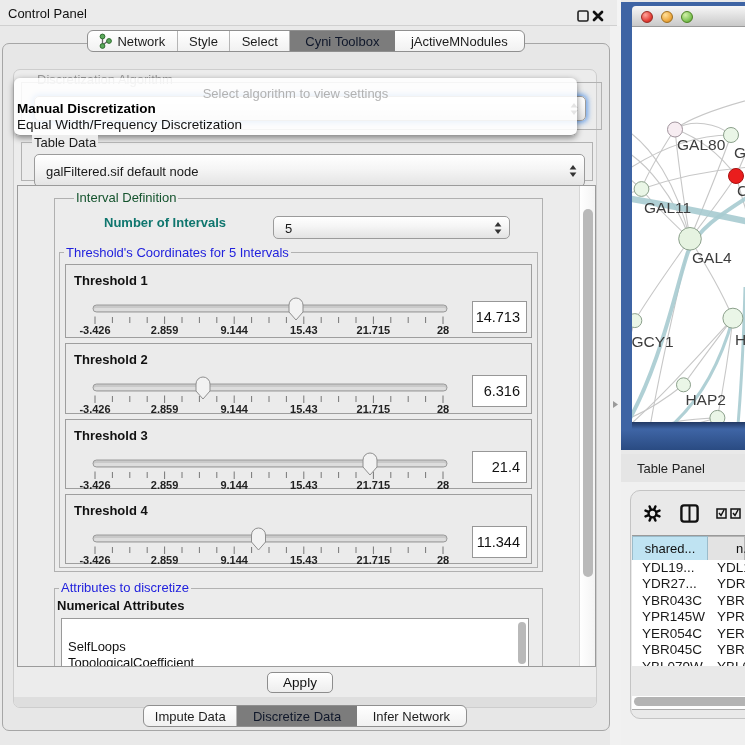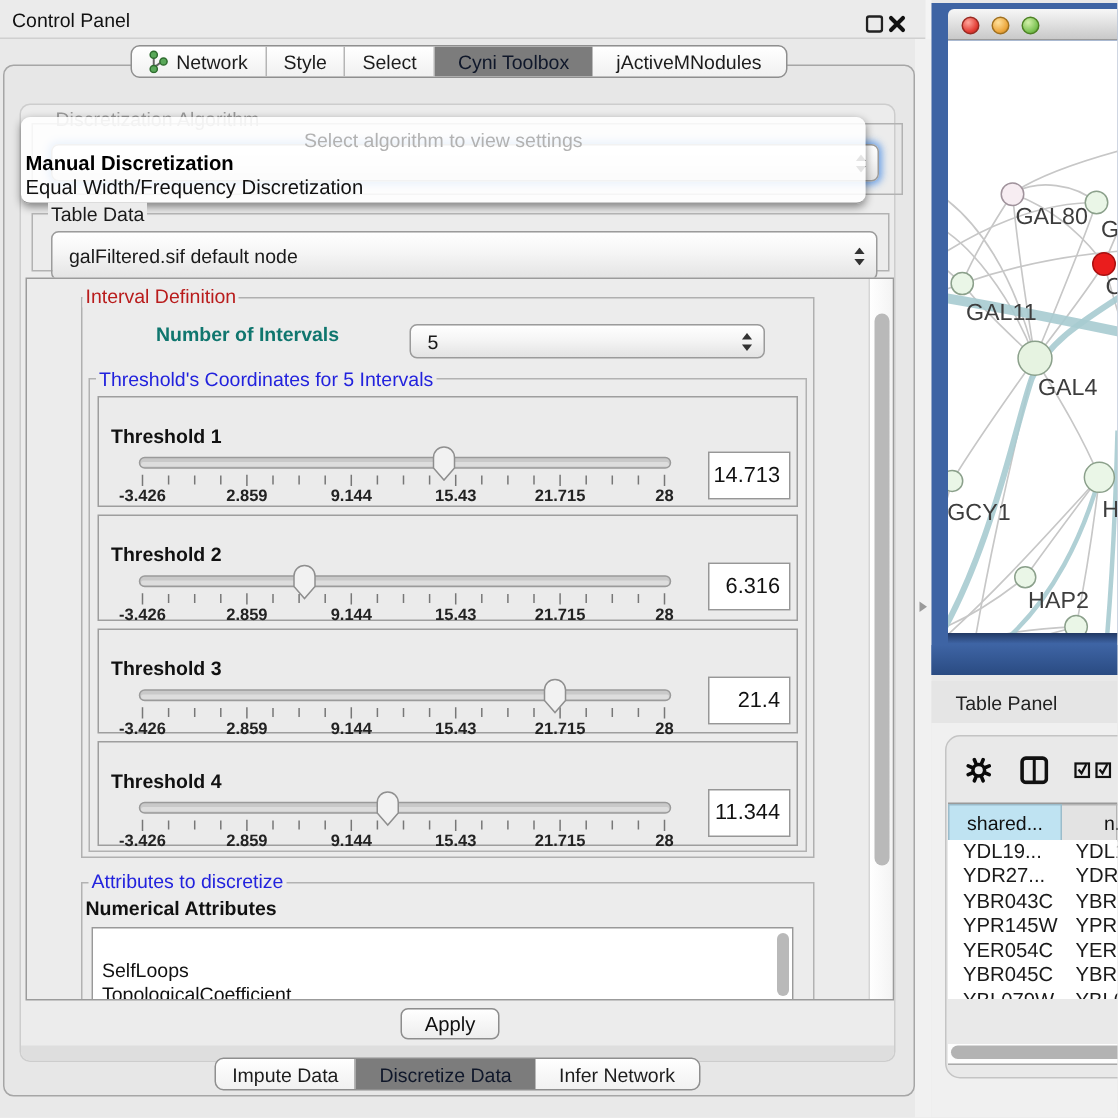--- a/index.html
+++ b/index.html
@@ -23,21 +23,21 @@
 .group { position:absolute; border:1px solid #b2b2b2; }
 .gtitle { position:absolute; font-size:13px; background:#ececec; padding:0 2px; white-space:nowrap; }
 
 .combo { position:absolute; border:1px solid #9b9b9b; border-radius:5px; background:linear-gradient(#ffffff, #f5f5f5 45%, #e3e3e3); font-size:13px; }
 .combo .ct { position:absolute; left:11px; top:50%; transform:translateY(-50%); white-space:nowrap; }
 .arrows { position:absolute; right:7px; top:50%; transform:translateY(-50%); width:8px; height:12px; }
 
 #viewport { left:17px; top:185px; width:579px; height:482px; border:1px solid #9b9b9b; background:#ececec; overflow:hidden; }
 
 .tpanel { position:absolute; left:47px; width:467px; border:1px solid #9e9e9e; background:#ebebeb; }
-.tlabel { position:absolute; left:8px; top:18px; font-weight:bold; font-size:13px; color:#111; }
+.tlabel { position:absolute; left:8px; top:8px; font-weight:bold; font-size:13px; color:#111; }
 .vbox { position:absolute; left:406px; top:31px; width:55px; height:32px; background:#ffffff; border:1px solid #979797; font-size:14.5px; text-align:right; line-height:30px; padding-right:6px; color:#111; }
 
 #popup { left:14px; top:78px; width:563px; height:58px; background:rgba(255,255,255,0.87); border-radius:6px; box-shadow:0 2px 6px rgba(0,0,0,0.45); border-bottom:1px solid #9a9a9a; }
 
 #rightblue { left:621px; top:2px; width:124px; height:448px; background:#3e64a4; }
 #netwin { left:632px; top:6px; width:113px; height:416px; }
 #nettitle { left:0; top:0; width:113px; height:21px; background:linear-gradient(#f7f7f7,#c9c9c9); border-radius:4px 0 0 0; border-bottom:1px solid #9a9a9a; }
 .light { position:absolute; top:5px; width:12px; height:12px; border-radius:50%; }
 #tablepanelbar { left:621px; top:454px; width:124px; height:28px; background:#e5e5e5; }
 #tpbg { left:621px; top:482px; width:124px; height:263px; background:#f0f0f0; }
@@ -91,21 +91,21 @@
   <span class="ct">galFiltered.sif default node</span>
   <svg class="arrows" viewBox="0 0 8 12">
       <path d="M4,0 L7.4,4.4 L0.6,4.4 Z" fill="#333"></path>
       <path d="M4,12 L7.4,7.6 L0.6,7.6 Z" fill="#333"></path>
     </svg>
 </div>
 
 <div class="abs" id="viewport">
 
   <div class="group" style="left:36px; top:12px; width:489px; height:374px; border-color:#b0b0b0;"></div>
-  <div class="gtitle" style="left:37px; top:4px; color:#b91c1c;">Interval Definition</div>
+  <div class="gtitle" style="left:56px; top:4px; color:#14532d;">Interval Definition</div>
   <div class="abs" style="left:86px; top:29px; font-size:13px; font-weight:bold; color:#0f766e;">Number of Intervals</div>
   <div class="combo" style="left:255px; top:30px; width:237px; height:23px;">
     <span class="ct">5</span>
     <svg class="arrows" viewBox="0 0 8 12">
         <path d="M4,0 L7.4,4.4 L0.6,4.4 Z" fill="#333"></path>
         <path d="M4,12 L7.4,7.6 L0.6,7.6 Z" fill="#333"></path>
       </svg>
   </div>
 
   <div class="group" style="left:41px; top:66px; width:479px; height:316px;"></div>

